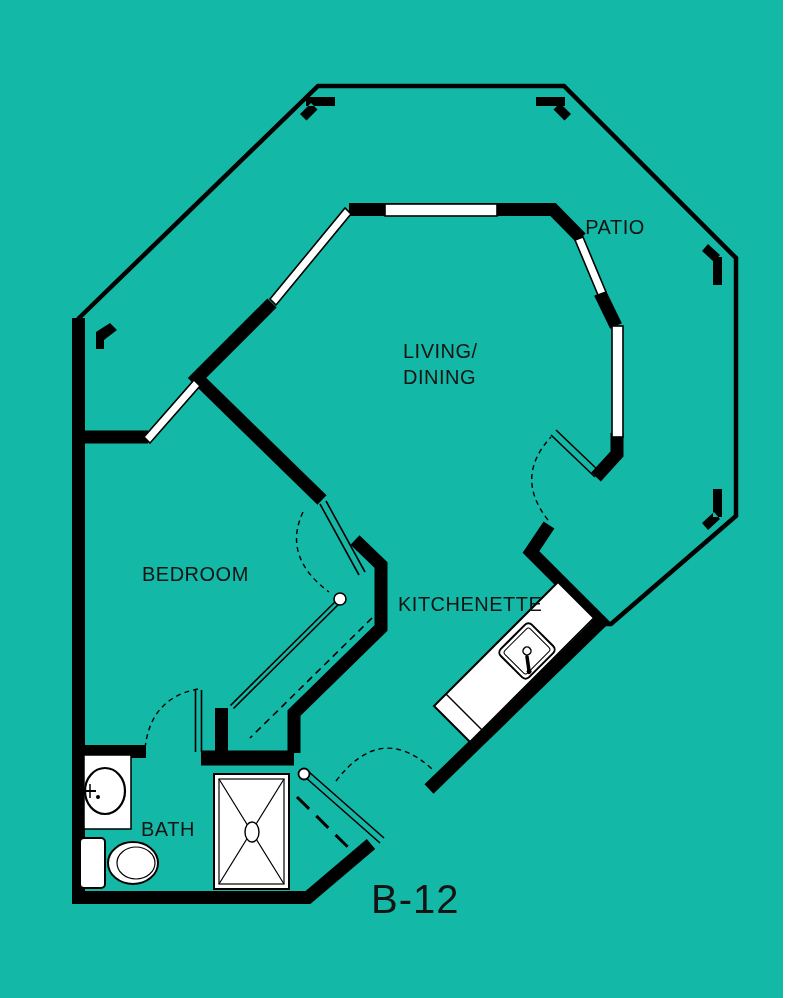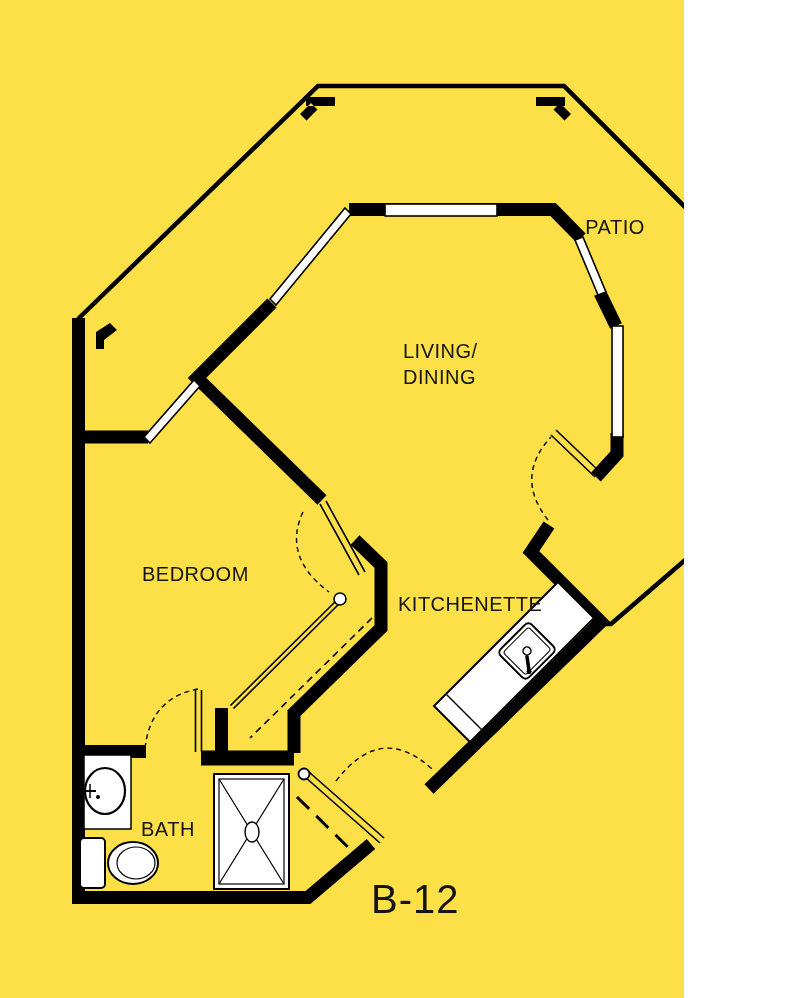--- a/index.html
+++ b/index.html
@@ -1,16 +1,16 @@
 <!DOCTYPE html>
 <html><head>
 <meta charset="utf-8">
 <style>
   html,body{margin:0;padding:0;background:#ffffff;}
-  .page{width:684px;height:998px;position:relative;background:#fde047;overflow:hidden;}
+  .page{width:783px;height:998px;position:relative;background:#14b8a6;overflow:hidden;}
   svg{display:block;}
   .room-label{font-family:"Liberation Sans",sans-serif;font-size:20px;letter-spacing:0.5px;fill:#141414;}
   .unit-label{font-family:"Liberation Sans",sans-serif;font-size:40px;letter-spacing:1px;fill:#141414;}
   .wall{stroke:#000000;fill:none;stroke-linejoin:miter;stroke-linecap:butt;}
   .thin{stroke:#000000;fill:none;}
   .win{fill:#ffffff;stroke:#000000;stroke-width:1.6;}
   .leaf{stroke:#000000;stroke-width:1.6;fill:none;}
   .swing{stroke:#000000;stroke-width:1.4;fill:none;stroke-dasharray:5 4;}
   .fixture{fill:#ffffff;stroke:#000000;}
 </style>

